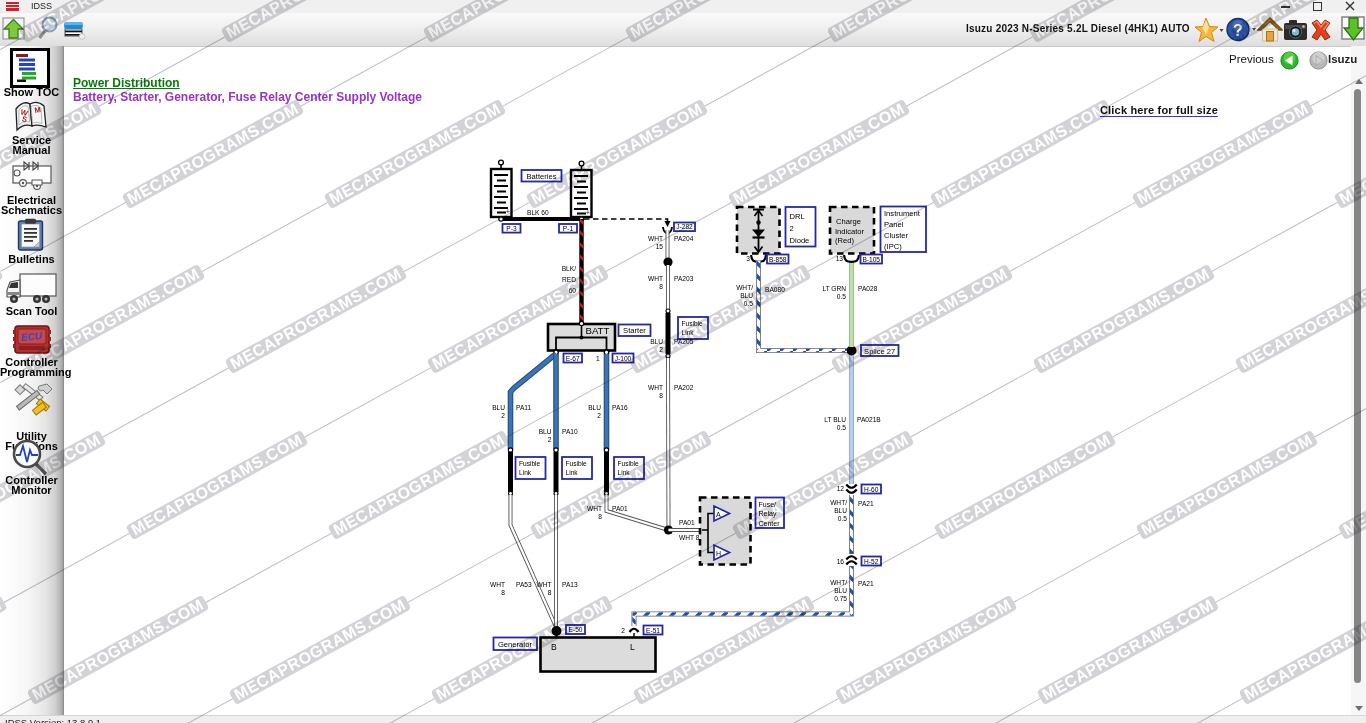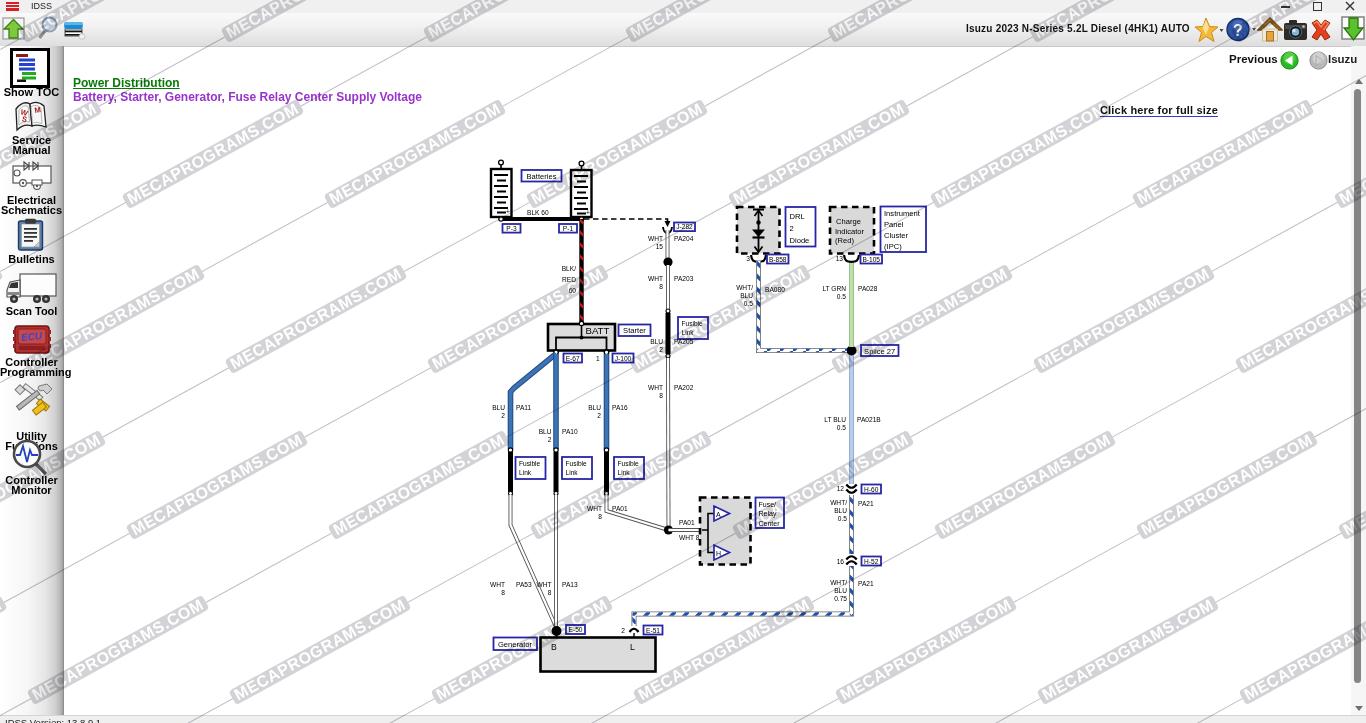--- a/index.html
+++ b/index.html
@@ -95,21 +95,21 @@
 <svg class="abs" style="left:1309px;top:19px;" width="24" height="22" viewBox="0 0 24 22">
 <path d="M3 4 L8 1 L12 6 L16 1 L21 4 L16 11 L21 18 L16 21 L12 15 L8 21 L3 18 L8 11 Z" fill="#e2401c" stroke="#9c2408" stroke-width="1"></path>
 <path d="M4.5 4.5 L8 2.5 L12 8 L16 2.5 L19.5 4.5 L14.5 11" fill="none" stroke="#f08868" stroke-width="1.4"></path>
 </svg>
 
 <svg class="abs" style="left:1341px;top:16px;" width="25" height="28" viewBox="0 0 25 28">
 <rect x="1" y="1" width="22" height="22" fill="#fdfdfd" stroke="#8a8a8a" stroke-width="1.6"></rect>
 <polygon points="8,2 17,2 17,12 22,12 12.5,24 3,12 8,12" fill="#59c22b" stroke="#2e7311" stroke-width="1.3"></polygon>
 </svg>
 
-<div class="abs" style="left:1229px;top:53px;font-size:11.5px;font-weight:bold;color:#111;z-index:20;">Previous</div>
+<div class="abs" style="left:1229px;top:53px;font-size:11.5px;font-weight:normal;color:#111;z-index:20;">Previous</div>
 <svg class="abs" style="left:1280px;top:51px;" width="19" height="19" viewBox="0 0 19 19">
 <circle cx="9.5" cy="9.5" r="8.6" fill="#27b927" stroke="#148814" stroke-width="1"></circle>
 <circle cx="9.5" cy="7" r="6" fill="#6fdc4f" opacity="0.6"></circle>
 <polygon points="12.5,4.5 12.5,14.5 5,9.5" fill="#fff"></polygon>
 </svg>
 <svg class="abs" style="left:1309px;top:51px;" width="19" height="19" viewBox="0 0 19 19">
 <circle cx="9.5" cy="9.5" r="8.6" fill="#b8b8b8" stroke="#909090" stroke-width="1"></circle>
 <circle cx="9.5" cy="7" r="6" fill="#dcdcdc" opacity="0.7"></circle>
 <polygon points="7,4.5 7,14.5 14,9.5" fill="#d0d0d0" stroke="#999" stroke-width="0.6"></polygon>
 </svg>

